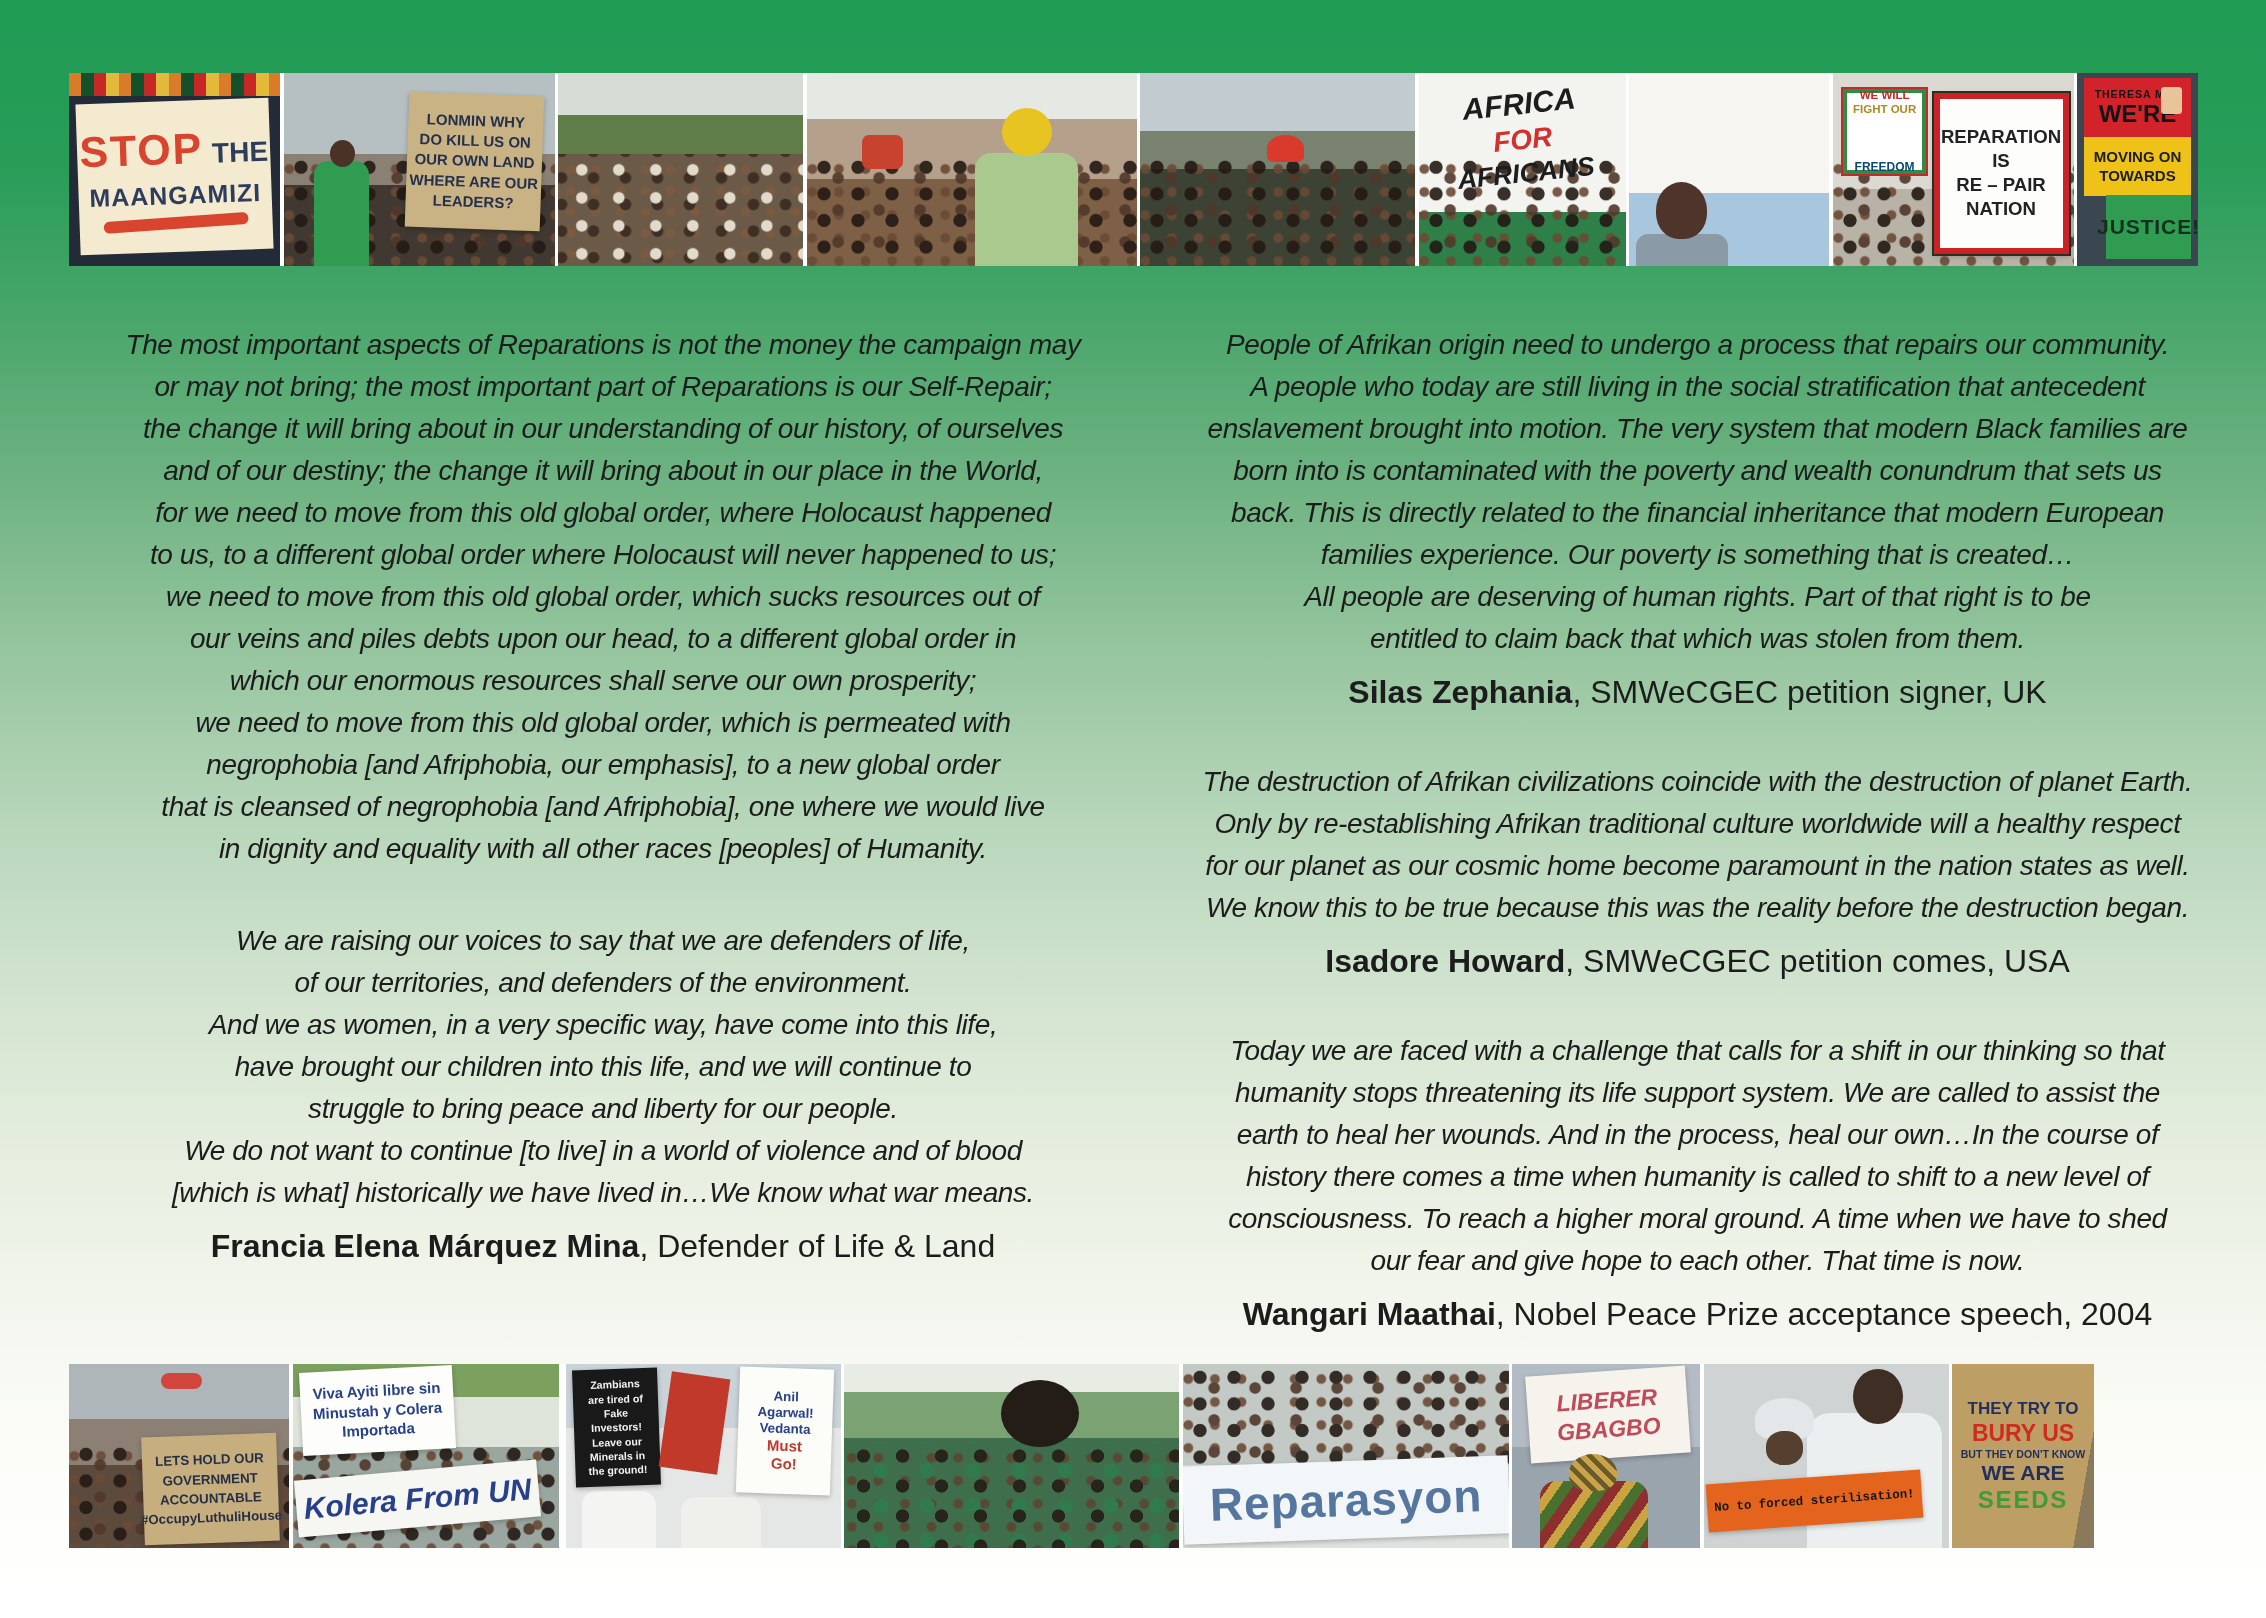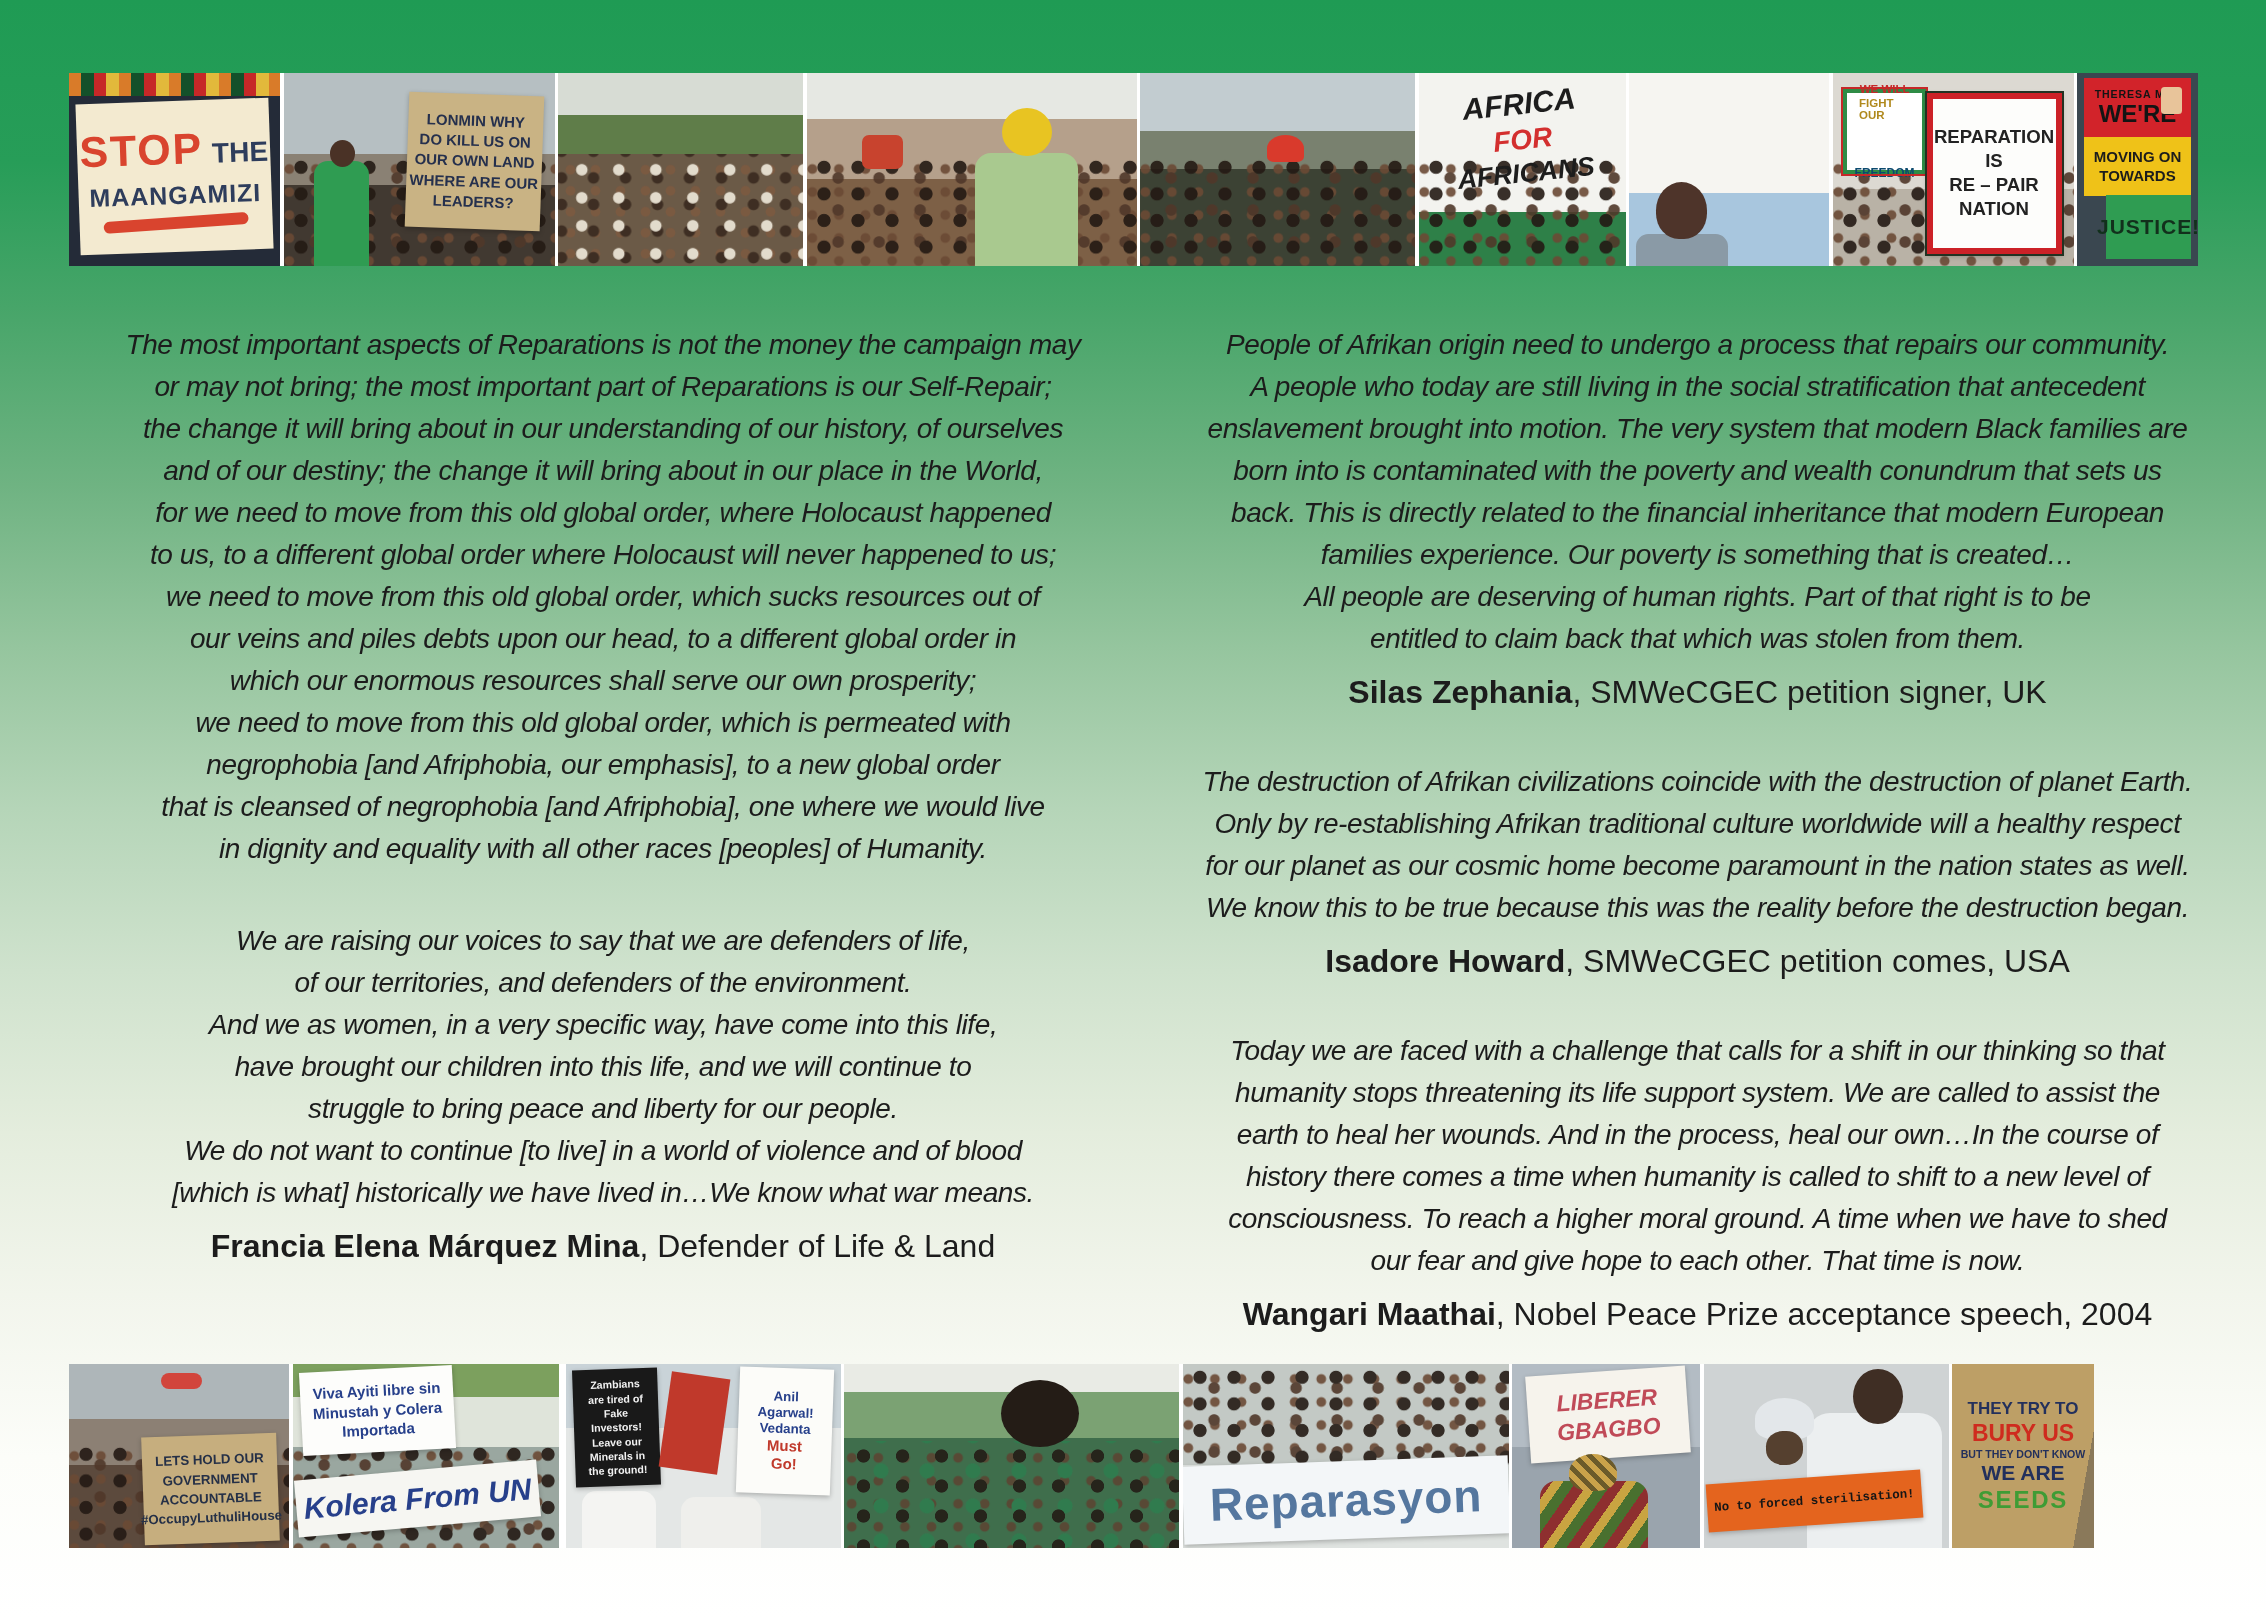--- a/index.html
+++ b/index.html
@@ -76,22 +76,22 @@
     text-align:center; font-weight:bold; font-style:italic; }
   .x1 { color:#b53a74; font-size:22px; } .x2 { color:#3a6ec2; font-size:20.4px; }
   .x3 { color:#c2386a; font-size:21px; } .x4 { color:#c22438; font-size:22px; }
   .boy-body { position:absolute; left:7px; bottom:0; width:92px; height:32px; border-radius:12.4px 12.4px 0 0; background:#8a9aa6; }
   .boy-head { position:absolute; left:26.6px; bottom:26.6px; width:51px; height:57px; border-radius:50% 50% 45% 45%; background:#4e342a; }
 
   .t-repar { background:linear-gradient(180deg,#dcd9d2 0 60%,#b9b2a6 60%); }
   .freedom-sign { position:absolute; left:10.6px; top:16px; width:83px; height:85px; background:#ffffff;
     border:4.4px solid #2f8c46; outline:2.7px solid #c62828; display:flex; flex-direction:column;
     align-items:center; justify-content:center; gap:1.8px; font-weight:bold; }
-  .f1 { color:#c62828; font-size:11.5px; } .f2 { color:#b0891d; font-size:11.5px;padding-left:12px; } .f3 { color:#0c4a6e; font-size:12px;margin-top:44px; }
-  .repar-sign { position:absolute; right:12px; top:19.5px; width:135px; height:161px; background:#fdfdfb;
+  .f1 { color:#c62828; font-size:11.5px; } .f2 { color:#b0891d; font-size:11.5px; } .f3 { color:#0c4a6e; font-size:12px;margin-top:44px; }
+  .repar-sign { position:absolute; right:5px; top:19.5px; width:135px; height:161px; background:#fdfdfb;
     border:6.2px solid #cc2127; outline:2.7px solid #223222; color:#222; font-size:18.6px; line-height:1.3; }
 
   .t-may { background:#3a4750; }
   .may-red { position:absolute; top:5.3px; left:7px; right:7px; height:59px; background:#d2232a;
     display:flex; flex-direction:column; align-items:center; justify-content:center; }
   .may-label { font-size:10.6px; color:#141414; font-weight:bold; letter-spacing:0.9px; }
   .may-were { color:#141414; font-size:24px; font-weight:bold; }
   .may-face { position:absolute; right:8.9px; top:8.9px; width:21px; height:26.6px; background:#e8c49a; border-radius:3.5px; }
   .may-yellow { position:absolute; top:64px; left:7px; right:7px; height:59px; background:#efc218;
     display:flex; align-items:center; justify-content:center; font-weight:bold; font-size:15px; color:#1c1c1c; text-align:center; line-height:1.25; }

